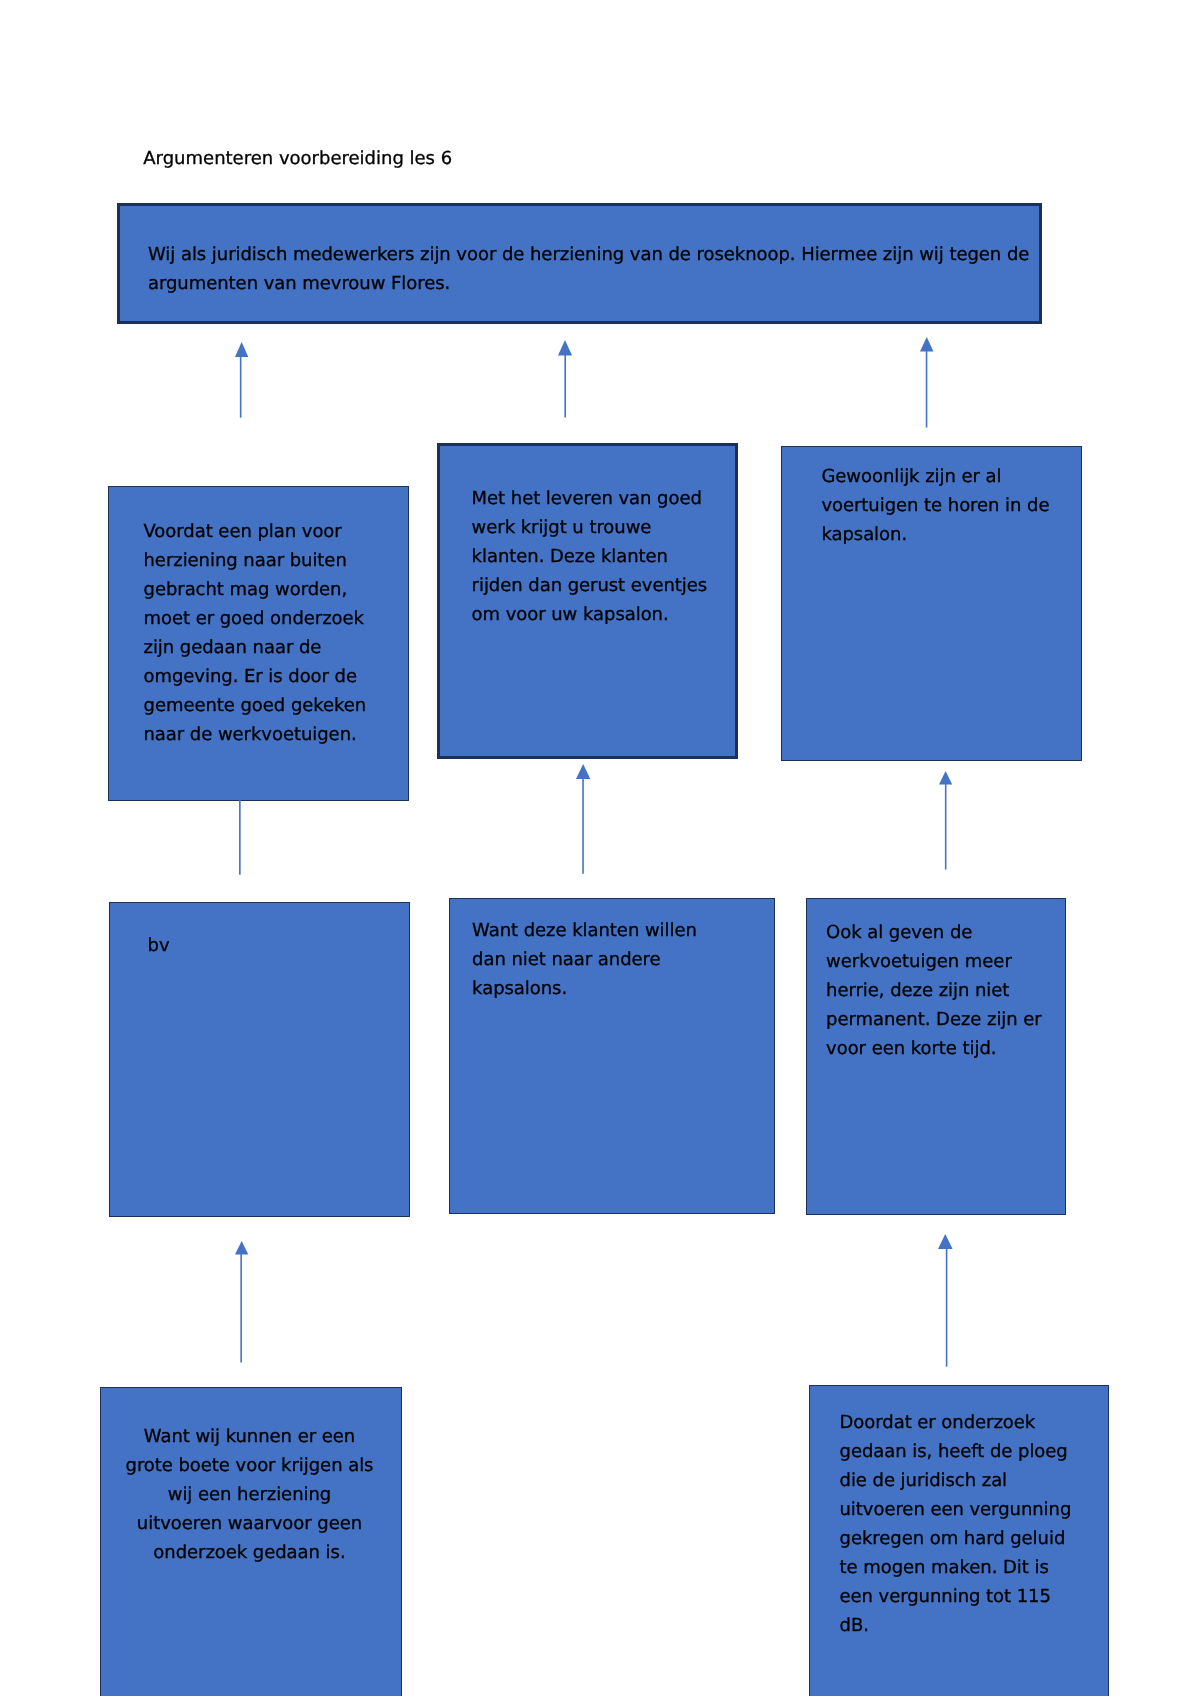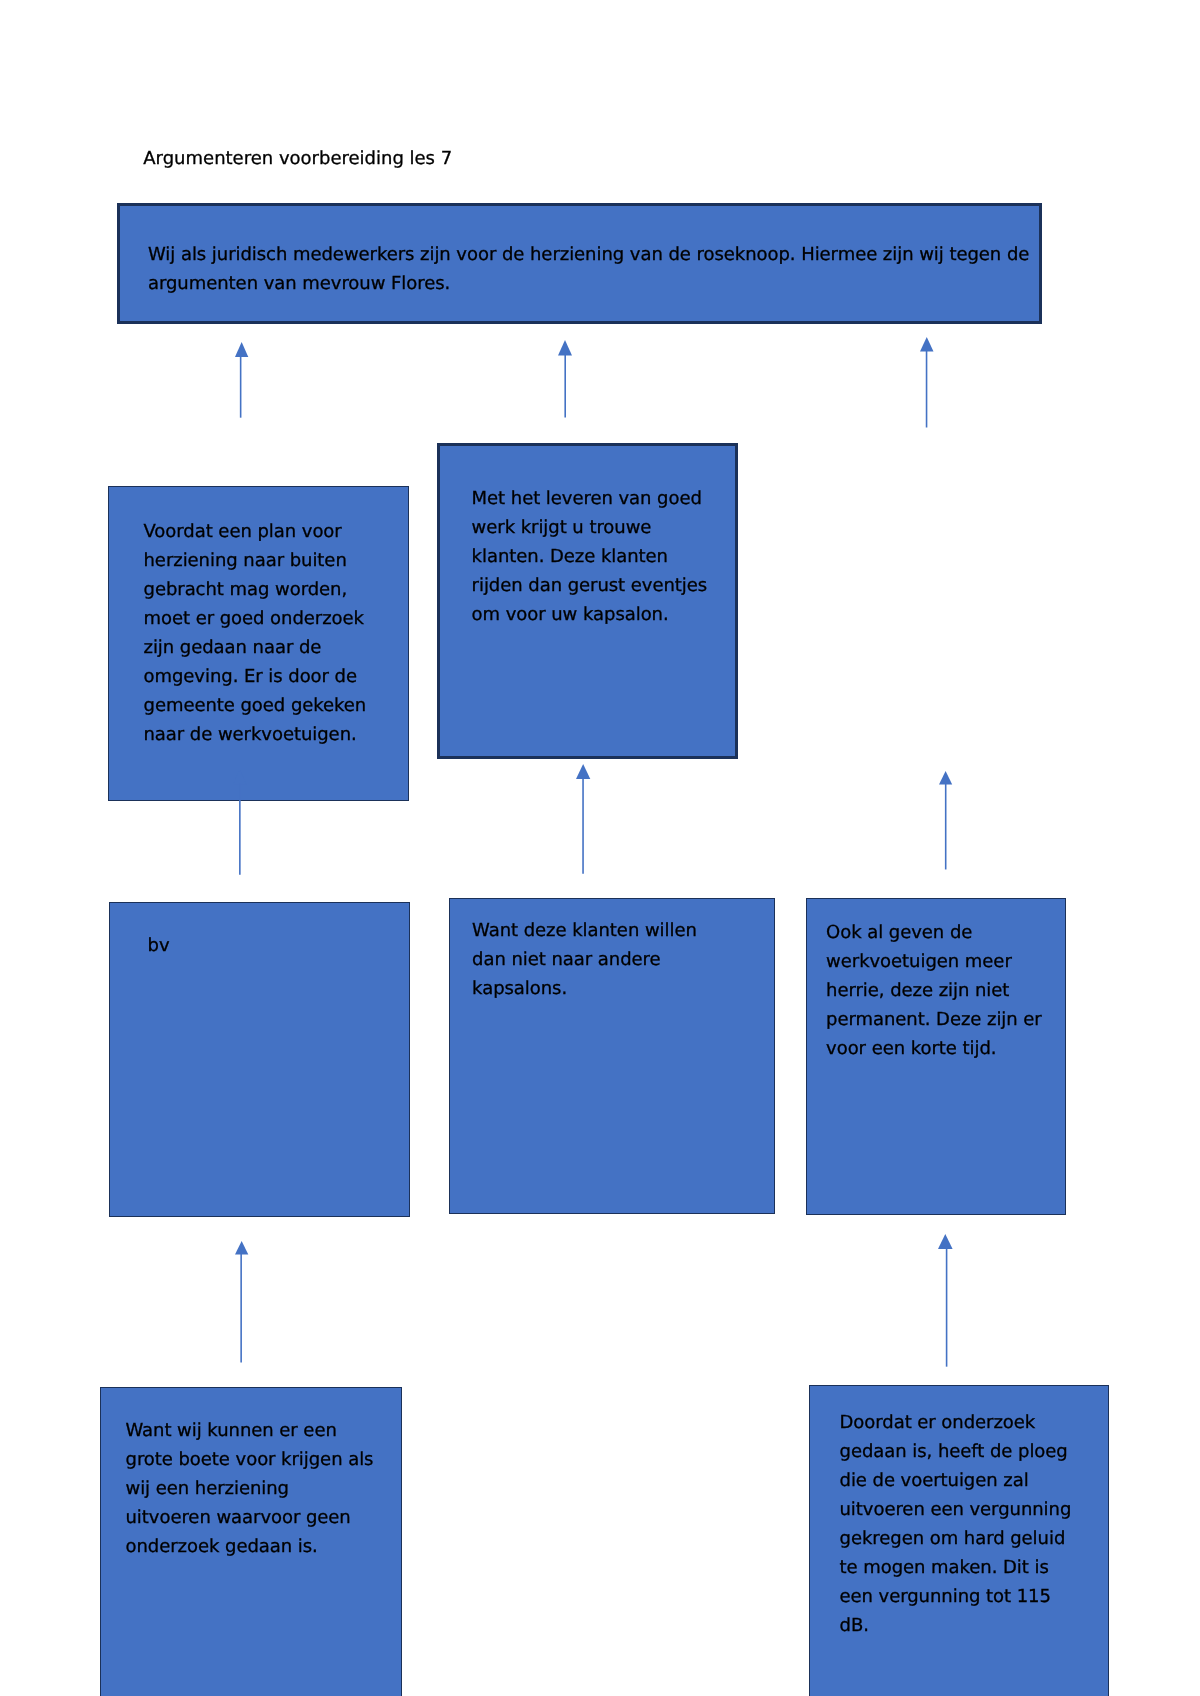--- a/index.html
+++ b/index.html
@@ -21,21 +21,21 @@
   .node .txt { position:absolute; color:#000000; font-size:18px; line-height:29px; white-space:nowrap;
                 letter-spacing:-0.05px; -webkit-text-stroke:0.3px #000000; }
   .node .txt .line { display:block; }
   svg.arrow { position:absolute; overflow:visible; }
 </style>
 </head>
 <body>
 
 <div id="page">
 
-  <div id="doc-title">Argumenteren voorbereiding les 7</div>
+  <div id="doc-title">Argumenteren voorbereiding les 6</div>
 
   <div class="node" style="left:117.4px;top:203px;width:925px;height:120.6px;border-width:3.0px;">
     <div class="txt" style="left:27.6px;top:34.0px;">
         <span class="line">Wij als juridisch medewerkers zijn voor de herziening van de roseknoop. Hiermee zijn wij tegen de</span>
         <span class="line">argumenten van mevrouw Flores.</span>
       </div>
   </div>
   <div class="node" style="left:108.0px;top:446.0px;width:301.0px;height:315.0px;border-width:1.5px;margin-top:40px;">
     <div class="txt" style="left:34.5px;top:30.0px;">
         <span class="line">Voordat een plan voor</span>
@@ -50,20 +50,27 @@
   </div>
   <div class="node" style="left:437.0px;top:442.5px;width:301.0px;height:316.5px;border-width:3.0px;">
     <div class="txt" style="left:31.6px;top:25.6px;margin-top:13px;">
         <span class="line">Met het leveren van goed</span>
         <span class="line">werk krijgt u trouwe</span>
         <span class="line">klanten. Deze klanten</span>
         <span class="line">rijden dan gerust eventjes</span>
         <span class="line">om voor uw kapsalon.</span>
       </div>
   </div>
+  <div class="node" style="left:781.0px;top:446.0px;width:300.5px;height:315.0px;border-width:1.5px;">
+    <div class="txt" style="left:39.4px;top:14.5px;">
+        <span class="line">Gewoonlijk zijn er al</span>
+        <span class="line">voertuigen te horen in de</span>
+        <span class="line">kapsalon.</span>
+      </div>
+  </div>
   <div class="node" style="left:109.0px;top:901.5px;width:301.0px;height:315.0px;border-width:1.5px;">
     <div class="txt" style="left:37.5px;top:28.2px;">
         <span class="line">bv</span>
       </div>
   </div>
   <div class="node" style="left:449.0px;top:898.0px;width:326px;height:316.0px;border-width:1.5px;">
     <div class="txt" style="left:22.1px;top:16.8px;">
         <span class="line">Want deze klanten willen</span>
         <span class="line">dan niet naar andere</span>
         <span class="line">kapsalons.</span>
@@ -72,33 +79,33 @@
   <div class="node" style="left:806.0px;top:898.0px;width:260px;height:317.0px;border-width:1.5px;">
     <div class="txt" style="left:19.1px;top:18.7px;">
         <span class="line">Ook al geven de</span>
         <span class="line">werkvoetuigen meer</span>
         <span class="line">herrie, deze zijn niet</span>
         <span class="line">permanent. Deze zijn er</span>
         <span class="line">voor een korte tijd.</span>
       </div>
   </div>
   <div class="node" style="left:99.5px;top:1387.0px;width:302.5px;height:313.0px;border-width:1.5px;">
-    <div class="txt" style="left:25.0px;top:28px;">
+    <div class="txt" style="left:25.0px;top:34px;text-align:center;">
         <span class="line">Want wij kunnen er een</span>
         <span class="line">grote boete voor krijgen als</span>
         <span class="line">wij een herziening</span>
         <span class="line">uitvoeren waarvoor geen</span>
         <span class="line">onderzoek gedaan is.</span>
       </div>
   </div>
   <div class="node" style="left:809.0px;top:1384.5px;width:300.0px;height:315.5px;border-width:1.5px;">
     <div class="txt" style="left:29.5px;top:22.5px;">
         <span class="line">Doordat er onderzoek</span>
         <span class="line">gedaan is, heeft de ploeg</span>
-        <span class="line">die de voertuigen zal</span>
+        <span class="line">die de juridisch zal</span>
         <span class="line">uitvoeren een vergunning</span>
         <span class="line">gekregen om hard geluid</span>
         <span class="line">te mogen maken. Dit is</span>
         <span class="line">een vergunning tot 115</span>
         <span class="line">dB.</span>
       </div>
   </div>
 
   <svg class="arrow" style="left:233.95px;top:341.80px;" width="15.30" height="75.70" viewBox="0 0 15.30 75.70">
       <polygon points="7.65,0 14.30,15.00 1.00,15.00" fill="#4472C4"></polygon>

